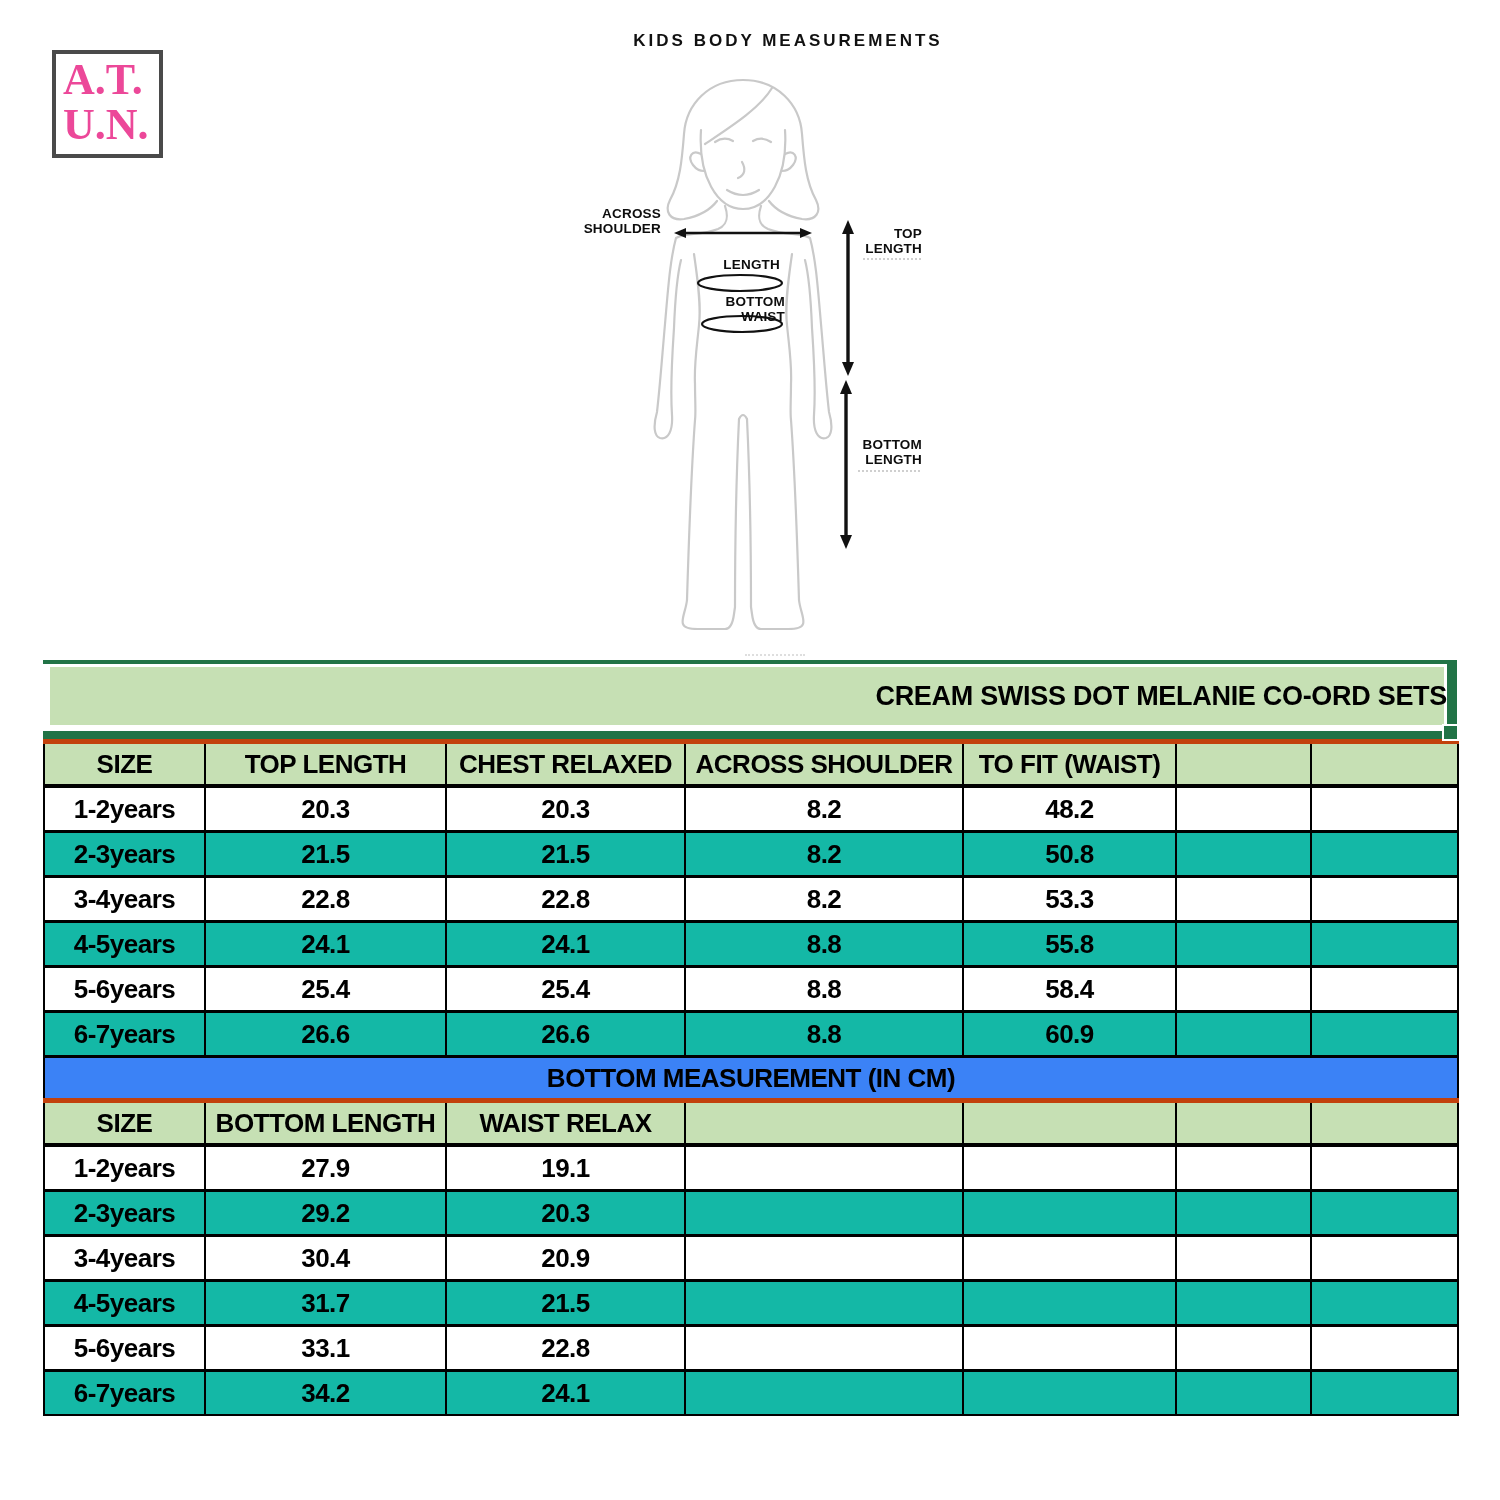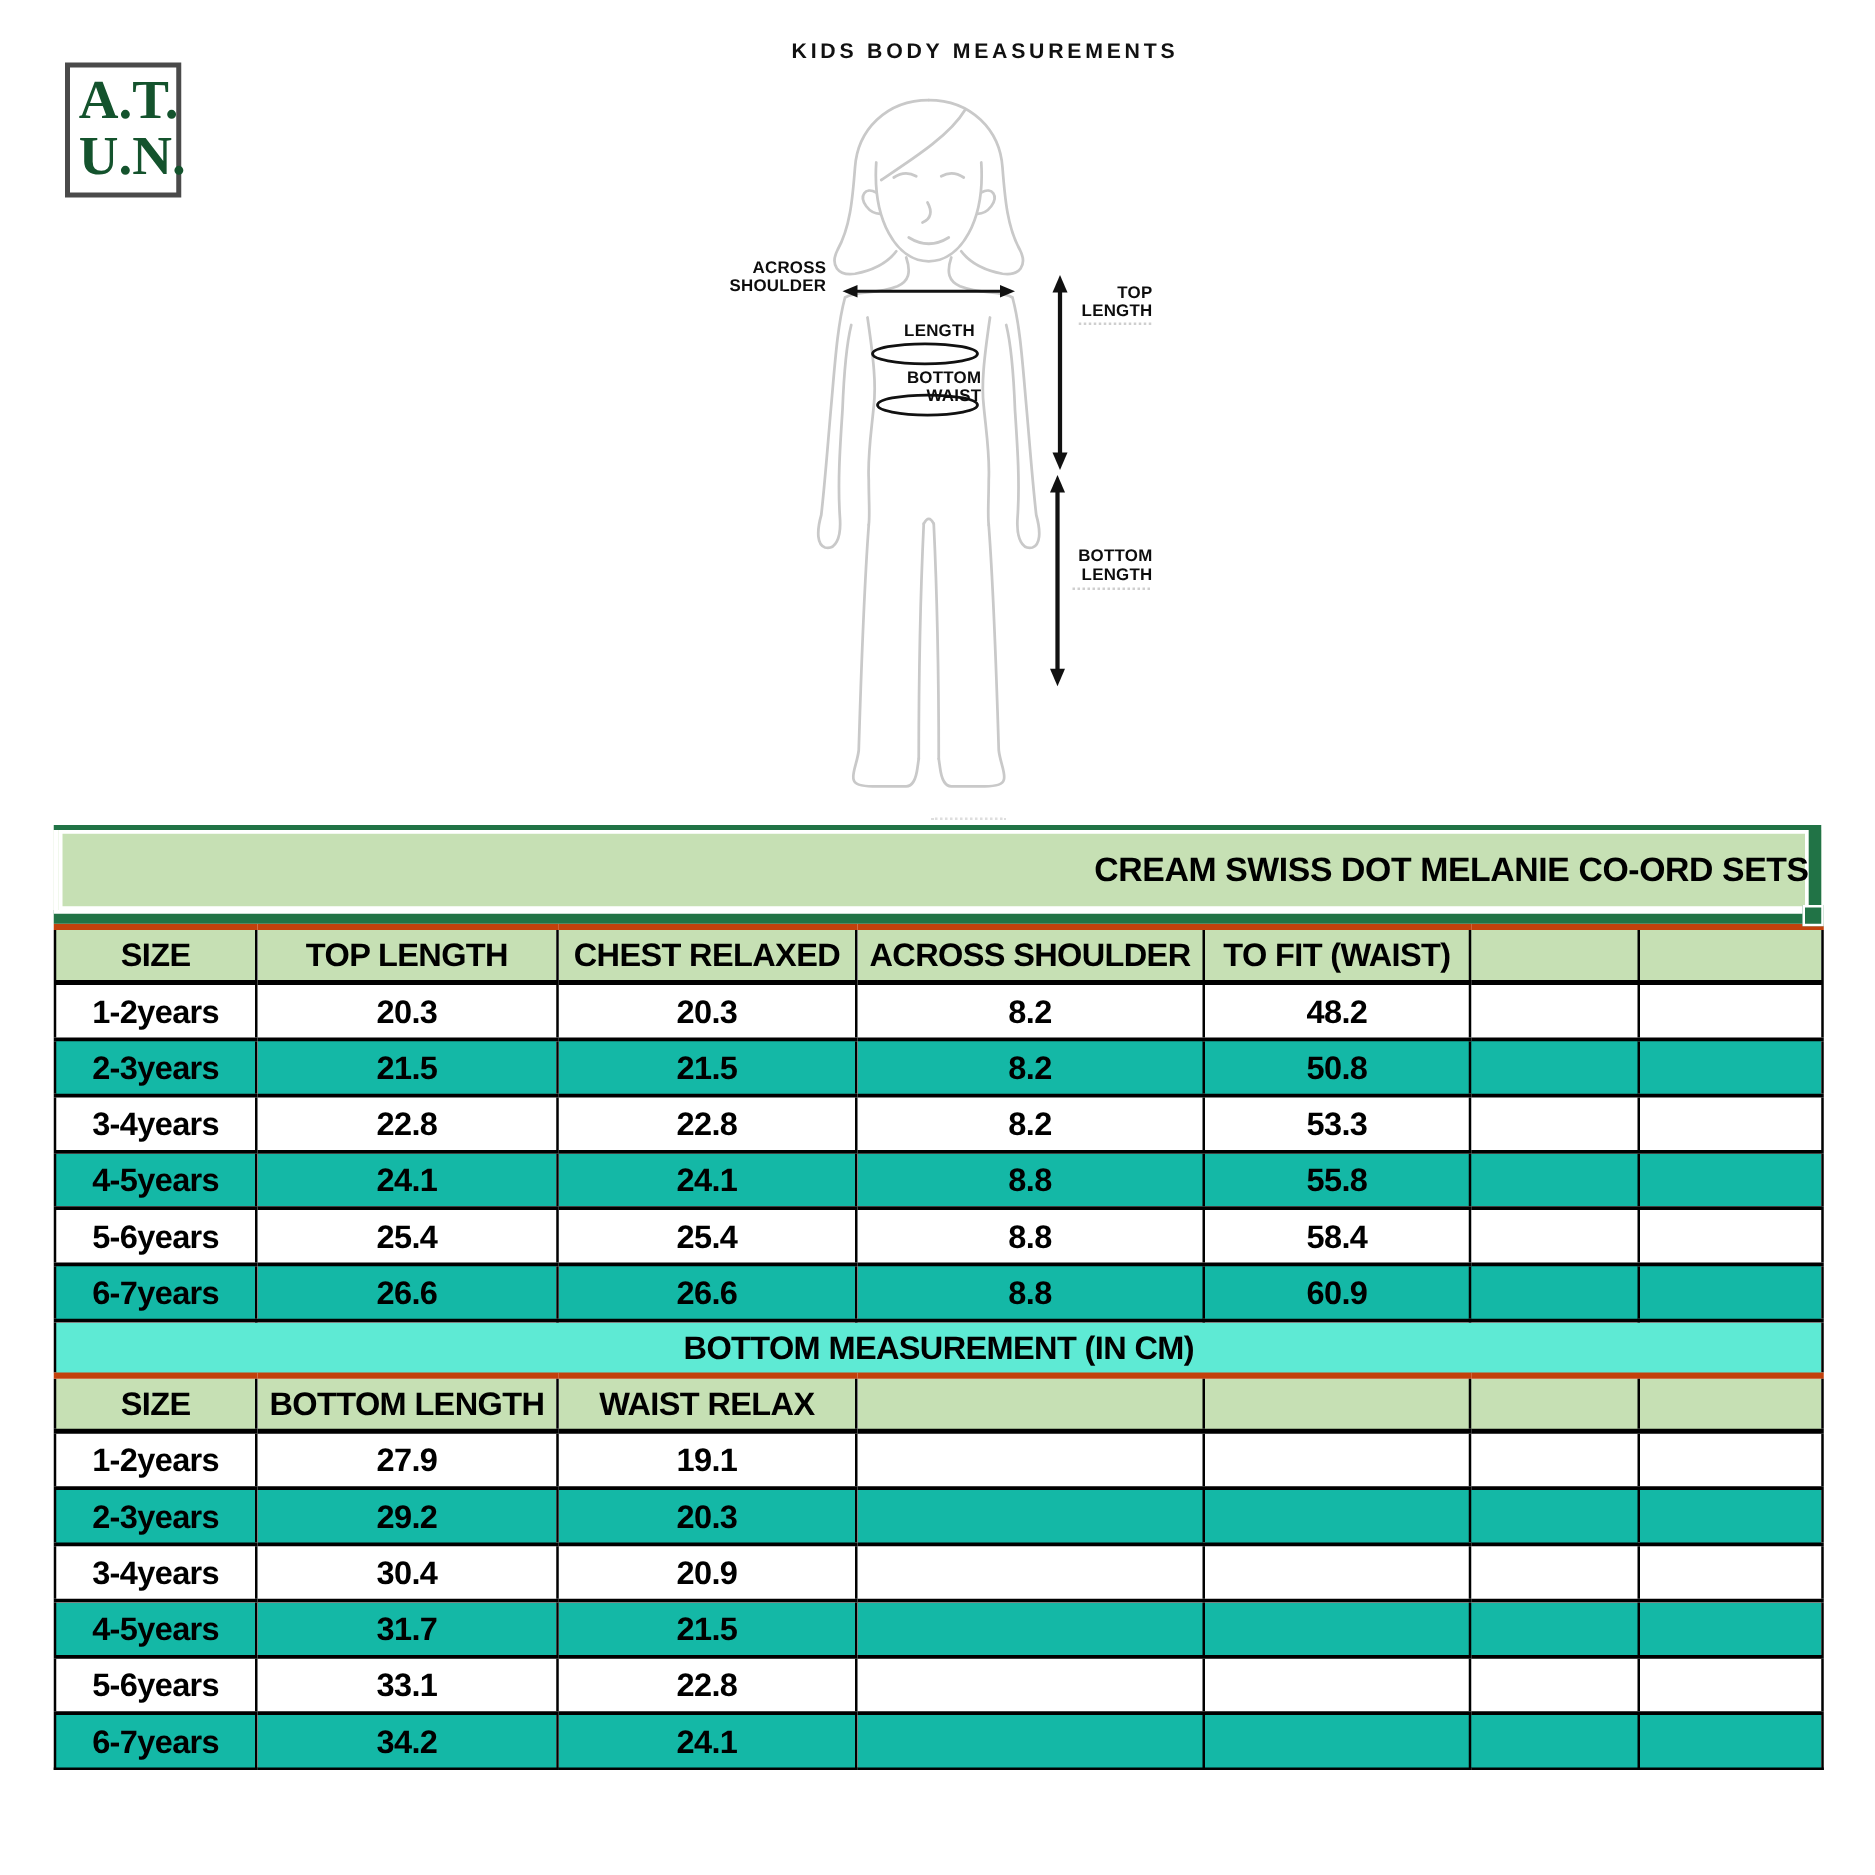--- a/index.html
+++ b/index.html
@@ -6,24 +6,24 @@
   body{
     width:1500px;height:1500px;position:relative;background:#ffffff;
     font-family:"Liberation Sans",sans-serif;color:#000;overflow:hidden;
   }
   
   .page-title{
     position:absolute;top:31px;left:38px;width:1500px;text-align:center;
     font-size:17px;font-weight:700;letter-spacing:3px;color:#111;
   }
   .logo{
-    position:absolute;left:52px;top:50px;width:93px;height:108px;
+    position:absolute;left:52px;top:50px;width:111px;height:108px;
     border:4px solid #4a4a4a;box-sizing:border-box;
     font-family:"Liberation Serif","DejaVu Serif",serif;font-weight:700;
-    color:#14532d;font-size:44px;line-height:45px;padding:3px 0 0 7px;
+    color:#ec4899;font-size:44px;line-height:45px;padding:3px 0 0 7px;
   }
   
   .fig-label{
     position:absolute;font-size:13.5px;font-weight:700;line-height:1.12;
     letter-spacing:.2px;color:#0d0d0d;text-align:right;white-space:nowrap;
   }
   .dotted{position:absolute;border-top:2px dotted #cfcfcf;}
   .figure-svg{position:absolute;left:560px;top:62px;width:460px;height:620px;}
   
   .sheet{position:absolute;left:43px;top:660px;width:1414px;}
@@ -36,21 +36,21 @@
     font-size:27px;font-weight:700;letter-spacing:-0.3px;color:#000;
   }
   .sel-band{height:11px;background:#217346;border-top:3px solid #fff;box-sizing:border-box;position:relative;}
   .handle{position:absolute;right:-2px;top:-7px;width:13px;height:13px;background:#217346;border:2px solid #fff;}
   table.meas{border-collapse:collapse;width:100%;table-layout:fixed;}
   table.meas td{
     border:2px solid #000;text-align:center;font-weight:700;font-size:26px;
     letter-spacing:-0.5px;white-space:nowrap;overflow:hidden;padding:0;
   }
   tr.section td{background:#c6e0b4;border:none;height:37px;}
-  tr.bsection td{background:#5eead4;border-left:2px solid #000;border-right:2px solid #000;border-top:3px solid #000;border-bottom:3px solid #000;height:40px;}
+  tr.bsection td{background:#3b82f6;border-left:2px solid #000;border-right:2px solid #000;border-top:3px solid #000;border-bottom:3px solid #000;height:40px;}
   tr.header td{background:#c6e0b4;height:40px;border-top:5px solid #c2410c;border-bottom:4px solid #000;}
   tr.r td{height:42px;border-top:3px solid #000;}
   tr.g td{background:#14b8a6;}
   td.size{text-align:left;padding-left:13px;}
 </style>
 </head>
 <body>
 
 <div class="page-title">KIDS BODY MEASUREMENTS</div>
 

